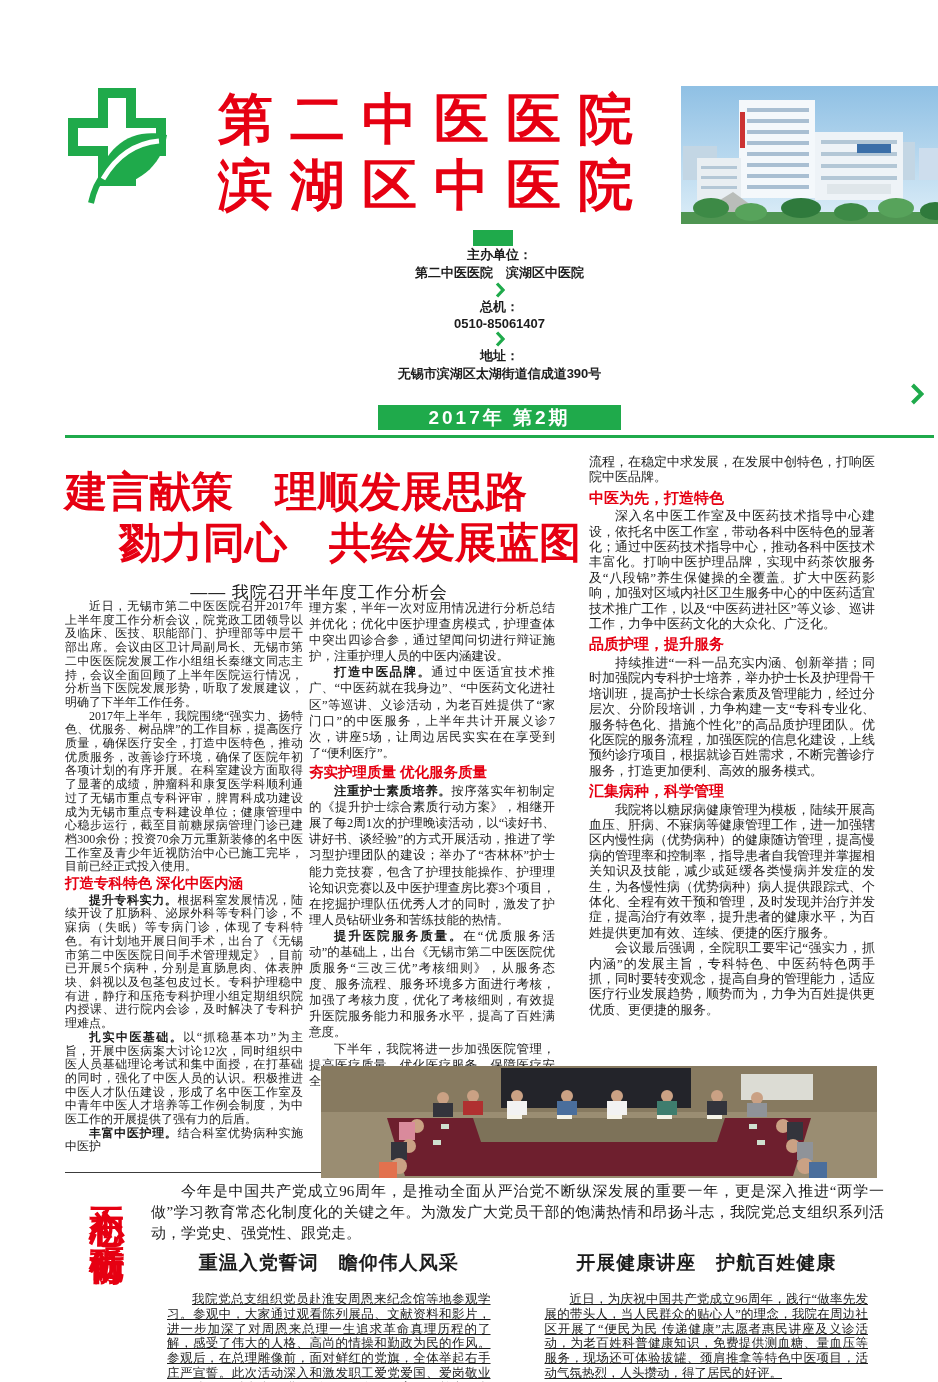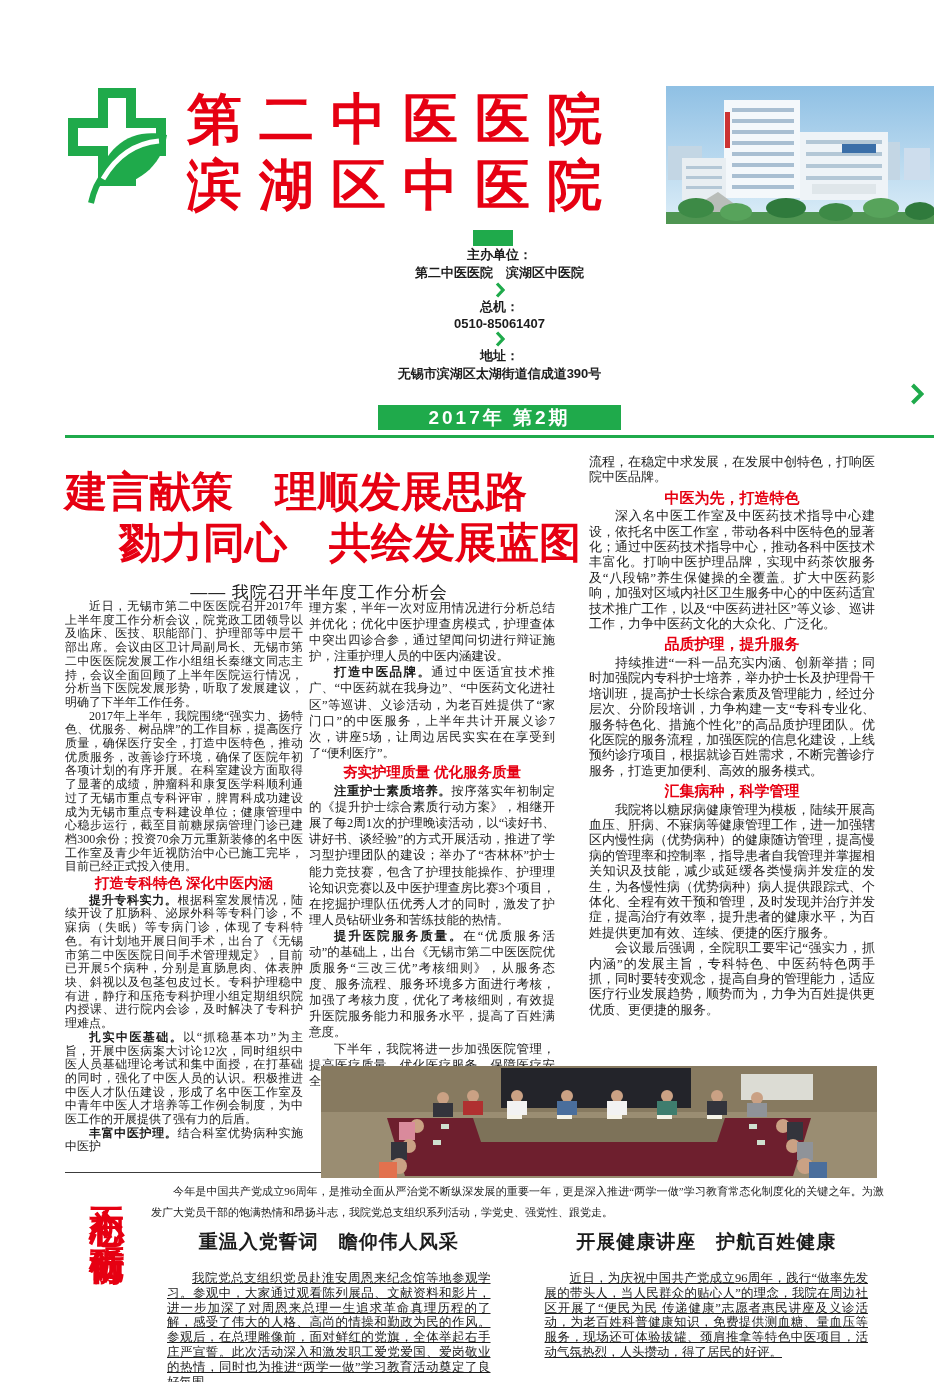--- a/index.html
+++ b/index.html
@@ -1,20 +1,20 @@
 <!DOCTYPE html>
 <html style="--green: #1faa4b; --red: #e60012;"><head>
 <meta charset="utf-8">
 <style>
   html,body{margin:0;padding:0;}
   body{width:938px;height:1382px;background:#fff;position:relative;overflow:hidden;
        font-family:"Liberation Sans",sans-serif;color:#1c1c1c;
        --green:#1faa4b;--red:#e60012;}
   
-  .mast-row{margin:86px 4px 0 65px;display:flex;}
+  .mast-row{margin:86px 4px 0 65px;display:flex;gap:31px;}
   .logo{width:112px;height:130px;flex:none;}
   .mast-titles{flex:1;padding-left:10px;padding-top:0;}
   .mast-title{font-size:55px;font-weight:bold;color:var(--red);letter-spacing:17px;
               line-height:66px;white-space:nowrap;}
   .hospital-photo{width:268px;height:138px;flex:none;}
   .info-bar{margin:6px 4px 0 65px;display:flex;align-items:center;font-size:13px;
             font-weight:bold;white-space:nowrap;flex-direction:column;}
   .info-block{width:40px;height:16px;background:var(--green);margin-right:14px;flex:none;}
   .chev{margin:0 10px;flex:none;display:block;}
   .chev polyline{stroke:var(--green);fill:none;stroke-width:3.2;}
@@ -32,32 +32,32 @@
   .headline.l2{margin-left:54px;text-align:right;}
   .article-subtitle{font-size:17px;color:#222;margin-top:13px;text-align:center;
                     letter-spacing:1px;}
   .col{position:absolute;text-align:justify;font-family:"Liberation Serif",serif;}
   .col-left{left:0;top:150px;width:238px;font-size:12px;line-height:13.7px;}
   .col-mid{left:244px;top:150px;width:246px;font-size:12.5px;line-height:16.1px;}
   .col-right{left:524px;top:4px;width:286px;font-size:13px;line-height:15.4px;}
   .col p{margin:0;text-indent:2em;}
   .col p.no-indent{text-indent:0;}
   .col p b{font-family:"Liberation Sans",sans-serif;}
-  .col-heading{color:var(--red);font-weight:bold;text-align:center;margin:3px 0;
+  .col-heading{color:var(--red);font-weight:bold;text-align:left;margin:3px 0;
                font-family:"Liberation Sans",sans-serif;font-size:14.5px;}
   .col-right .col-heading{font-size:15px;margin:5px 0 3px;}
   .meeting-photo{position:absolute;left:256px;top:616px;width:556px;height:112px;}
   
   .section-divider{margin:0 63px 0 65px;border-top:1px solid #3c3c3c;}
   .party{margin:6px 63px 0 65px;display:flex;}
   .vertical-title{flex:none;width:84px;height:302px;writing-mode:vertical-rl;
                   text-orientation:upright;font-size:35px;font-weight:bold;
                   color:var(--red);line-height:84px;letter-spacing:1px;}
   .party-main{flex:1;padding-left:2px;}
-  .party-intro{font-size:11px;line-height:21px;text-indent:2em;text-align:justify;
+  .party-intro{font-size:15px;line-height:21px;text-indent:2em;text-align:justify;
                font-family:"Liberation Serif",serif;margin:2px 0 0;}
   .party-cols{display:flex;gap:22px;margin-top:4px;justify-content:center;}
   .party-article{flex:1;min-width:0;}
   .party-article h3{margin:2px 0 5px;font-size:19px;text-align:center;letter-spacing:1px;}
   .party-article p{margin:16px;font-size:12.5px;line-height:14.8px;text-indent:2em;
                    text-align:justify;font-family:"Liberation Serif",serif;text-decoration:underline;}
   .party-photos{display:flex;margin-top:9px;height:122px;gap:5px;}
   .party-photos svg{height:122px;display:block;}
   .ph1{width:190px;}.ph2{width:168px;margin-right:10px;}.ph3{width:180px;}.ph4{width:170px;}
   

